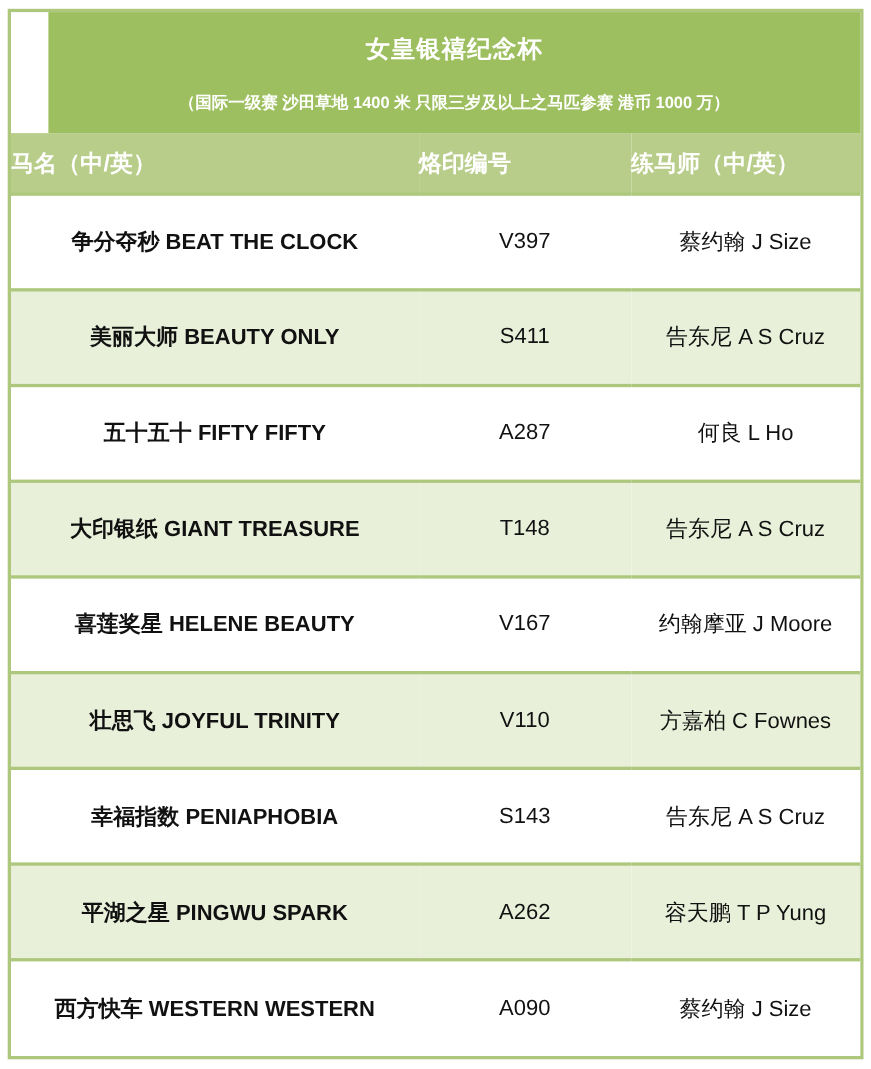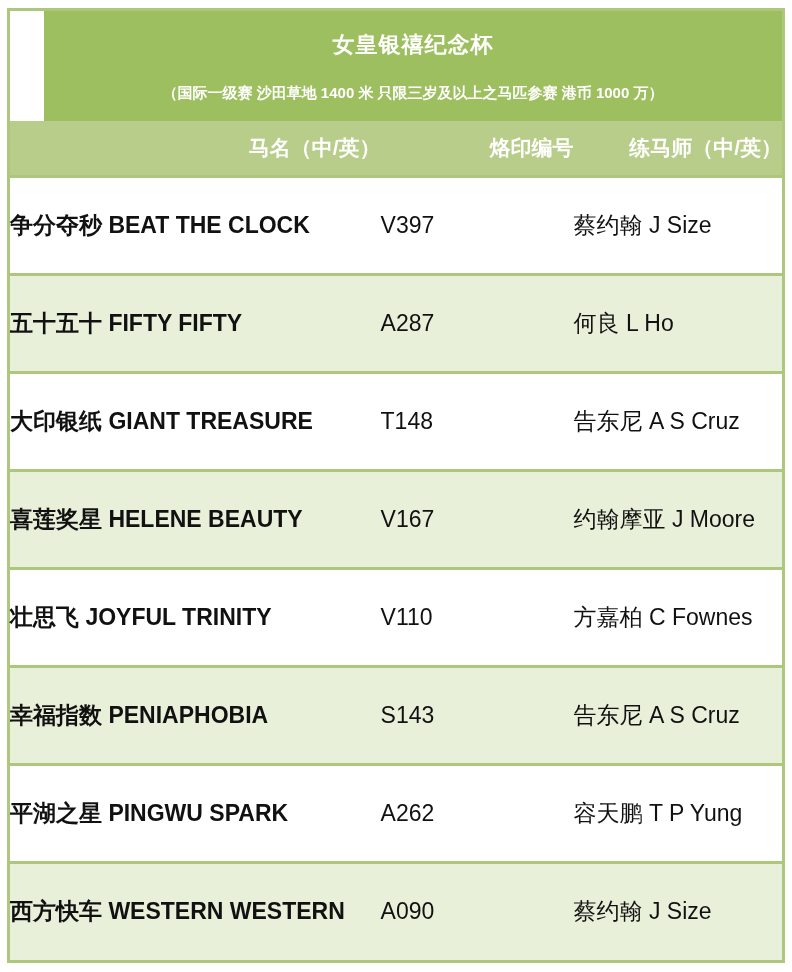--- a/index.html
+++ b/index.html
@@ -59,29 +59,29 @@
   }
   table.runners col.c-horse   { width: 48%; }
   table.runners col.c-brand   { width: 25%; }
   table.runners col.c-trainer { width: 27%; }
   table.runners thead th {
     background: var(--header-row);
     color: var(--text-inverse);
     font-size: 21px;
     font-weight: 700;
     height: 55px;
-    text-align: right;
+    text-align: left;
     vertical-align: middle;
   }
   table.runners tbody td {
     border-top: 3px solid var(--border);
     height: 68px;
-    text-align: left;
+    text-align: center;
     vertical-align: middle;
-    font-size: 23px;
+    font-size: 20px;
     background: #ffffff;
   }
   table.runners tbody tr:nth-child(even) td {
     background: var(--alt-row);
   }
   td.cell-horse { font-weight: 700; }
   td.cell-brand, td.cell-trainer { font-weight: 400; }
 </style>
 </head>
 <body>
@@ -105,20 +105,25 @@
           <th>马名（中/英）</th>
           <th>烙印编号</th>
           <th>练马师（中/英）</th>
         </tr>
       </thead>
       <tbody id="runners-body">
           <tr>
             <td class="cell-horse">争分夺秒 BEAT THE CLOCK</td>
             <td class="cell-brand">V397</td>
             <td class="cell-trainer">蔡约翰 J Size</td>
+          </tr>
+          <tr>
+            <td class="cell-horse">美丽大师 BEAUTY ONLY</td>
+            <td class="cell-brand">S411</td>
+            <td class="cell-trainer">告东尼 A S Cruz</td>
           </tr>
           <tr>
             <td class="cell-horse">五十五十 FIFTY FIFTY</td>
             <td class="cell-brand">A287</td>
             <td class="cell-trainer">何良 L Ho</td>
           </tr>
           <tr>
             <td class="cell-horse">大印银纸 GIANT TREASURE</td>
             <td class="cell-brand">T148</td>
             <td class="cell-trainer">告东尼 A S Cruz</td>

